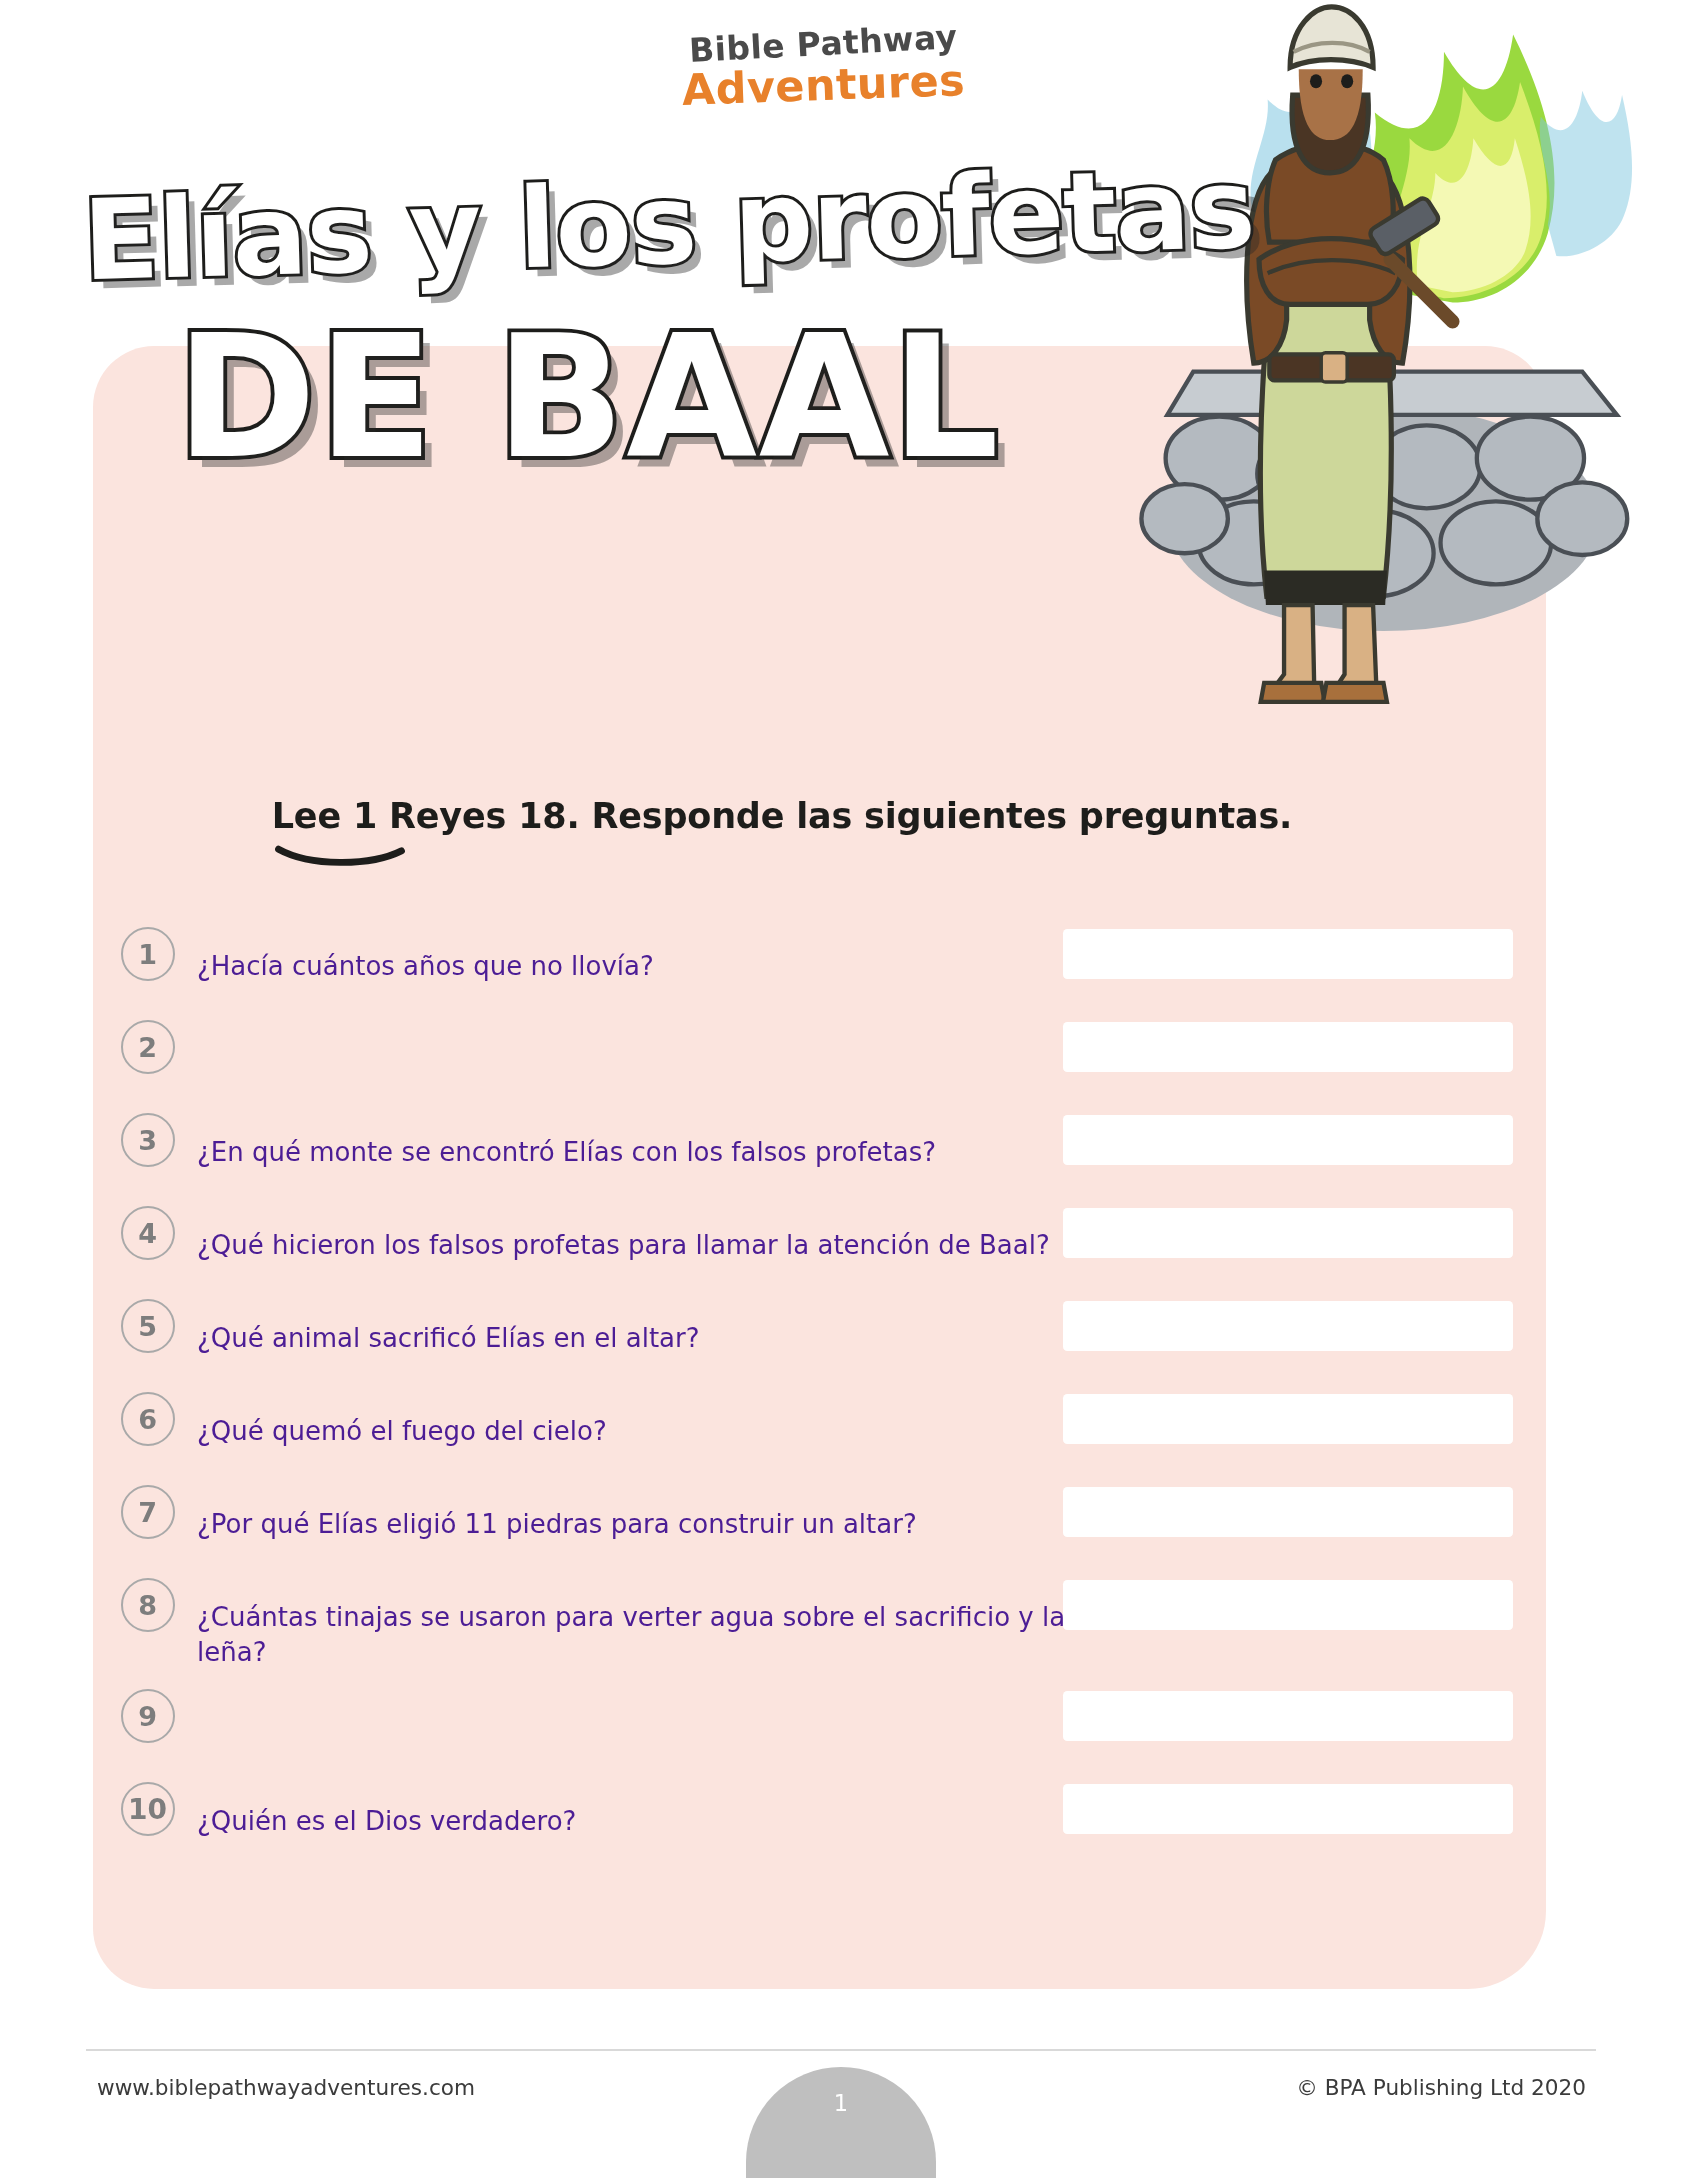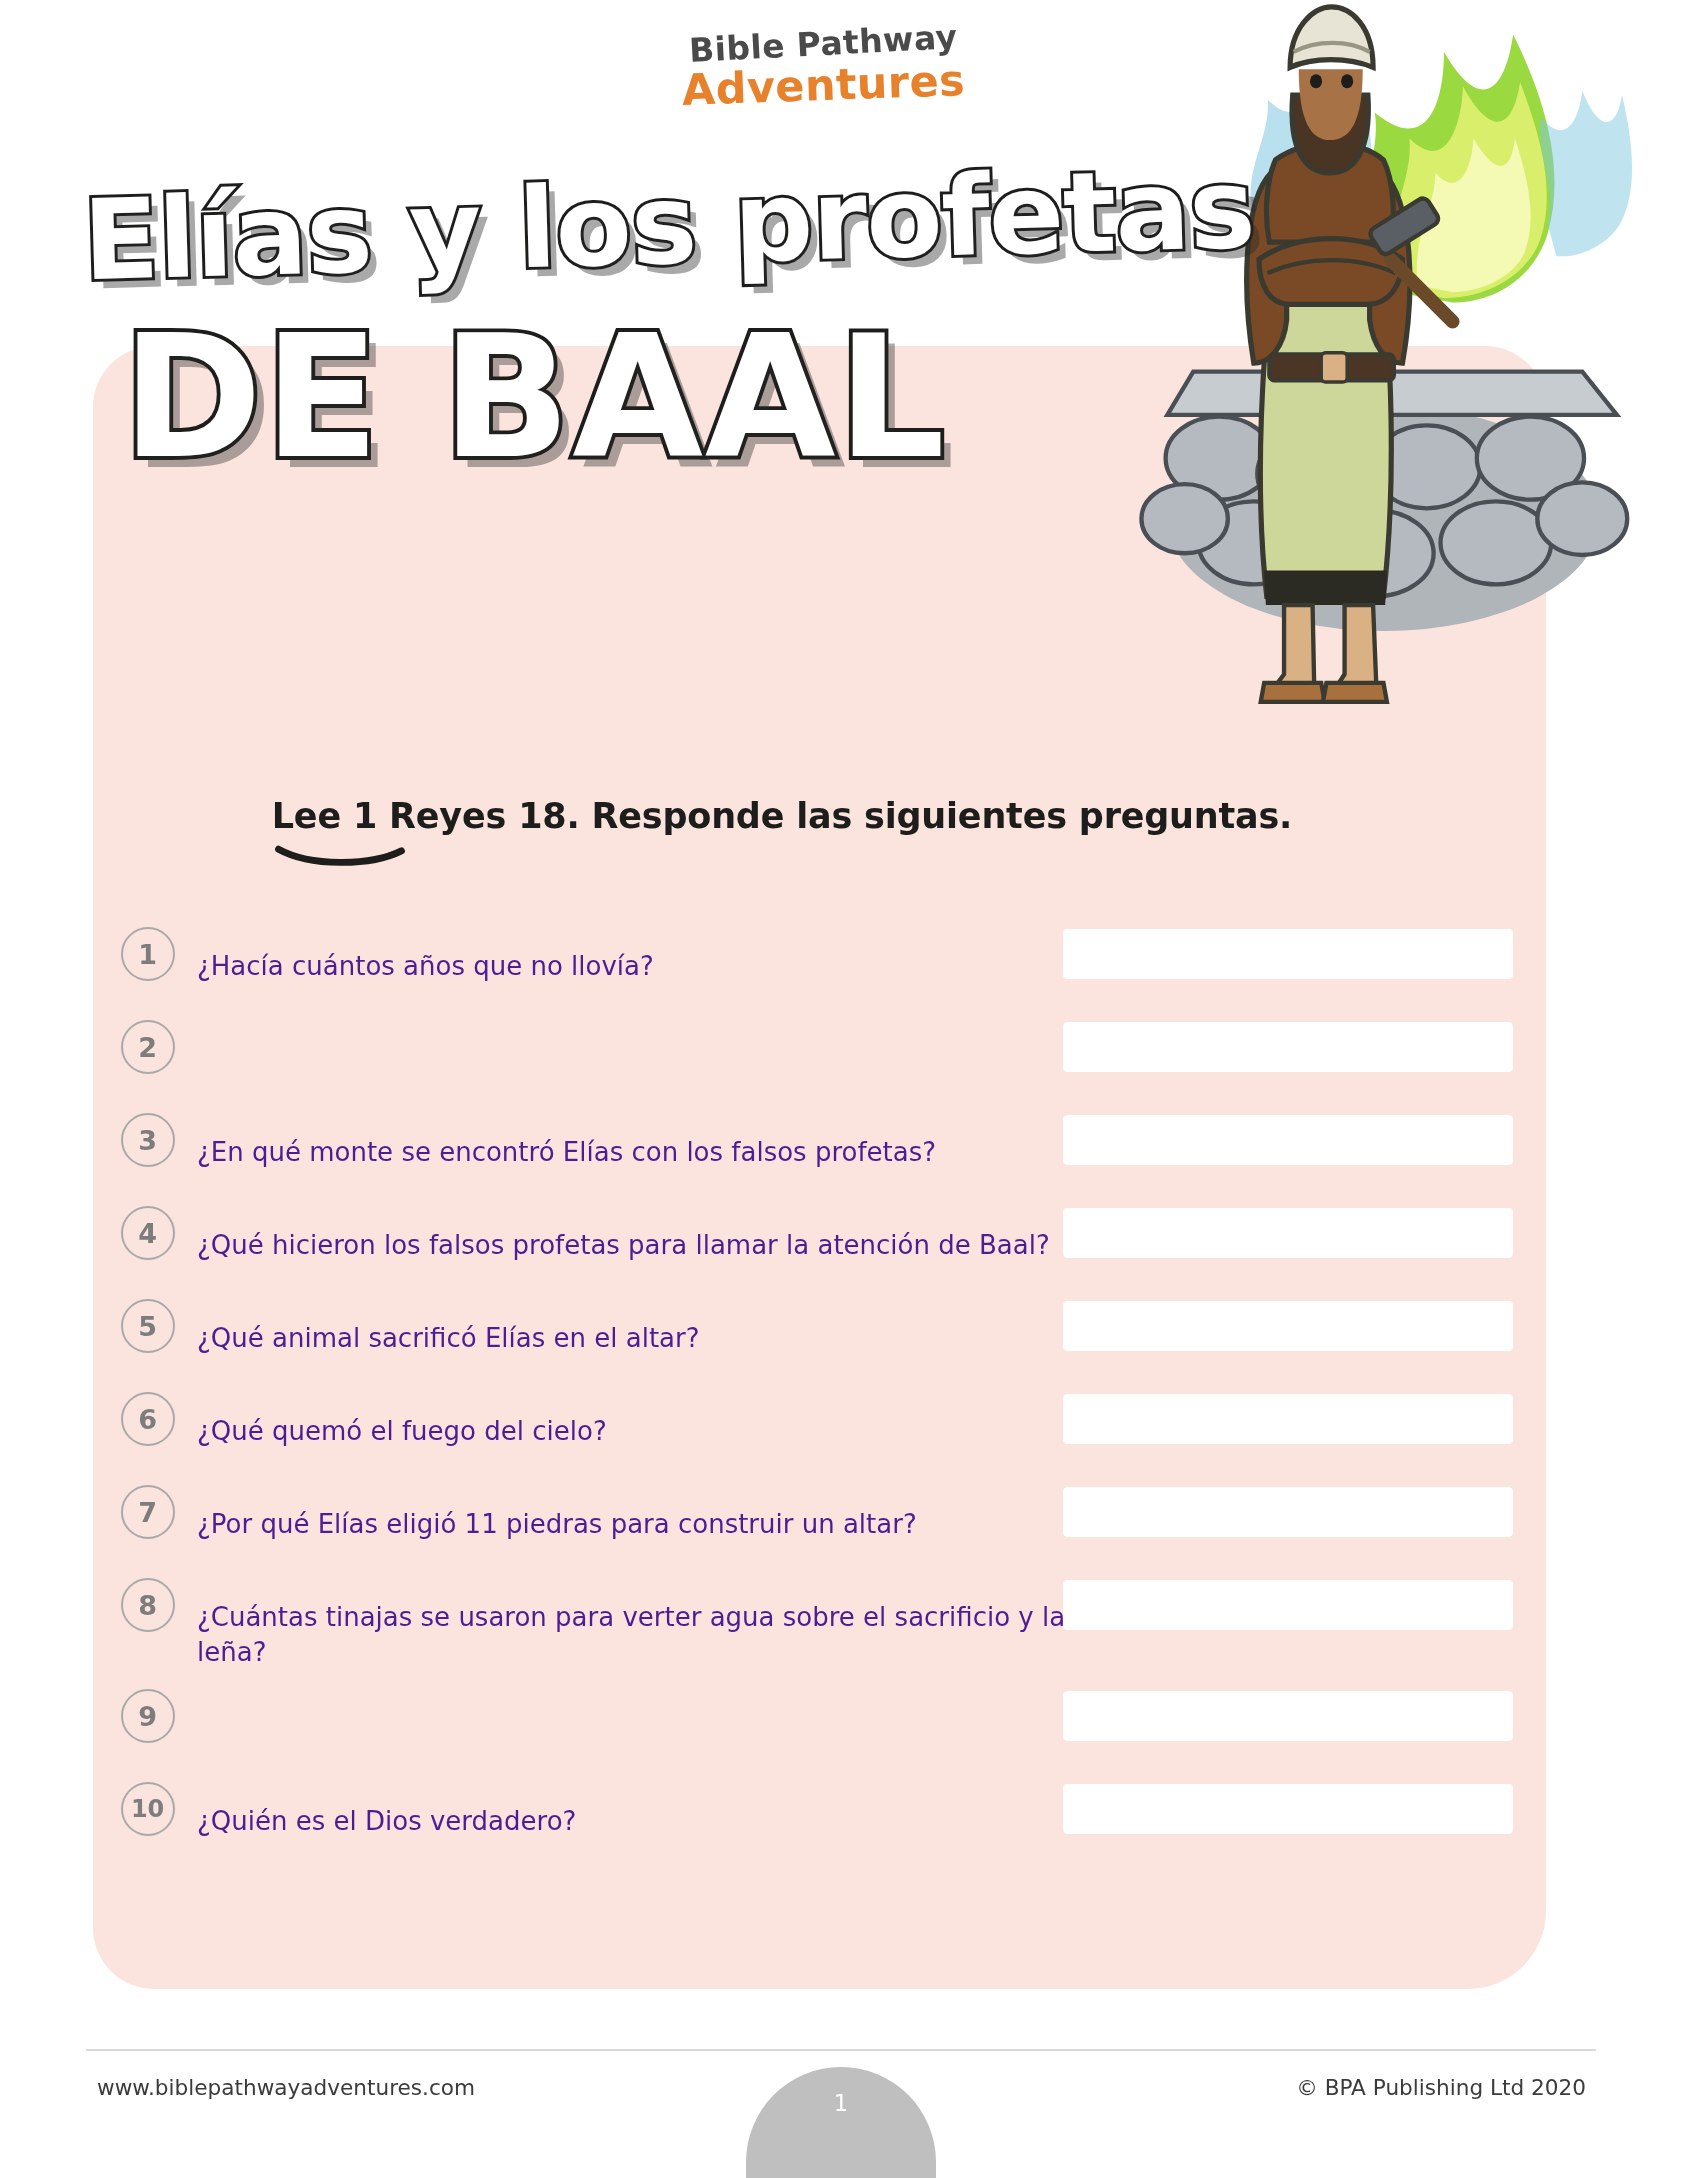--- a/index.html
+++ b/index.html
@@ -77,21 +77,21 @@
     font-weight: bold;
     font-size: 169px;
     line-height: 1.0;
     color: #ffffff;
     -webkit-text-stroke: 7.8px #1d1d1b;
     paint-order: stroke fill;
     text-shadow: 10.4px 11.2px 0 rgba(40,40,40,0.38);
     letter-spacing: 1.7px;
     white-space: nowrap;
     margin-top: 33px;
-    margin-left: 39px;
+    margin-left: 93px;
     display: inline-block;
   }
 
   
   .illo {
     position: absolute;
     left: 1098px; top: 0px;
     width: 545px; height: 778px;
     z-index: 5;
     pointer-events: none;
@@ -140,21 +140,21 @@
     border-radius: 50%;
     color: #7d7d7d;
     font-family: "DejaVu Sans", sans-serif;
     font-weight: bold;
     font-size: 27px;
     display: flex;
     align-items: center;
     justify-content: center;
     background: transparent;
   }
-  .qnum.two { font-size: 24px; }
+  .qnum.two { font-size: 28px; }
 
   .qtext {
     position: absolute;
     left: 85px; top: 32px;
     width: 882px;
     font-family: "DejaVu Sans", sans-serif;
     font-size: 26px;
     line-height: 1.35;
     color: #4c1d95;
   }

